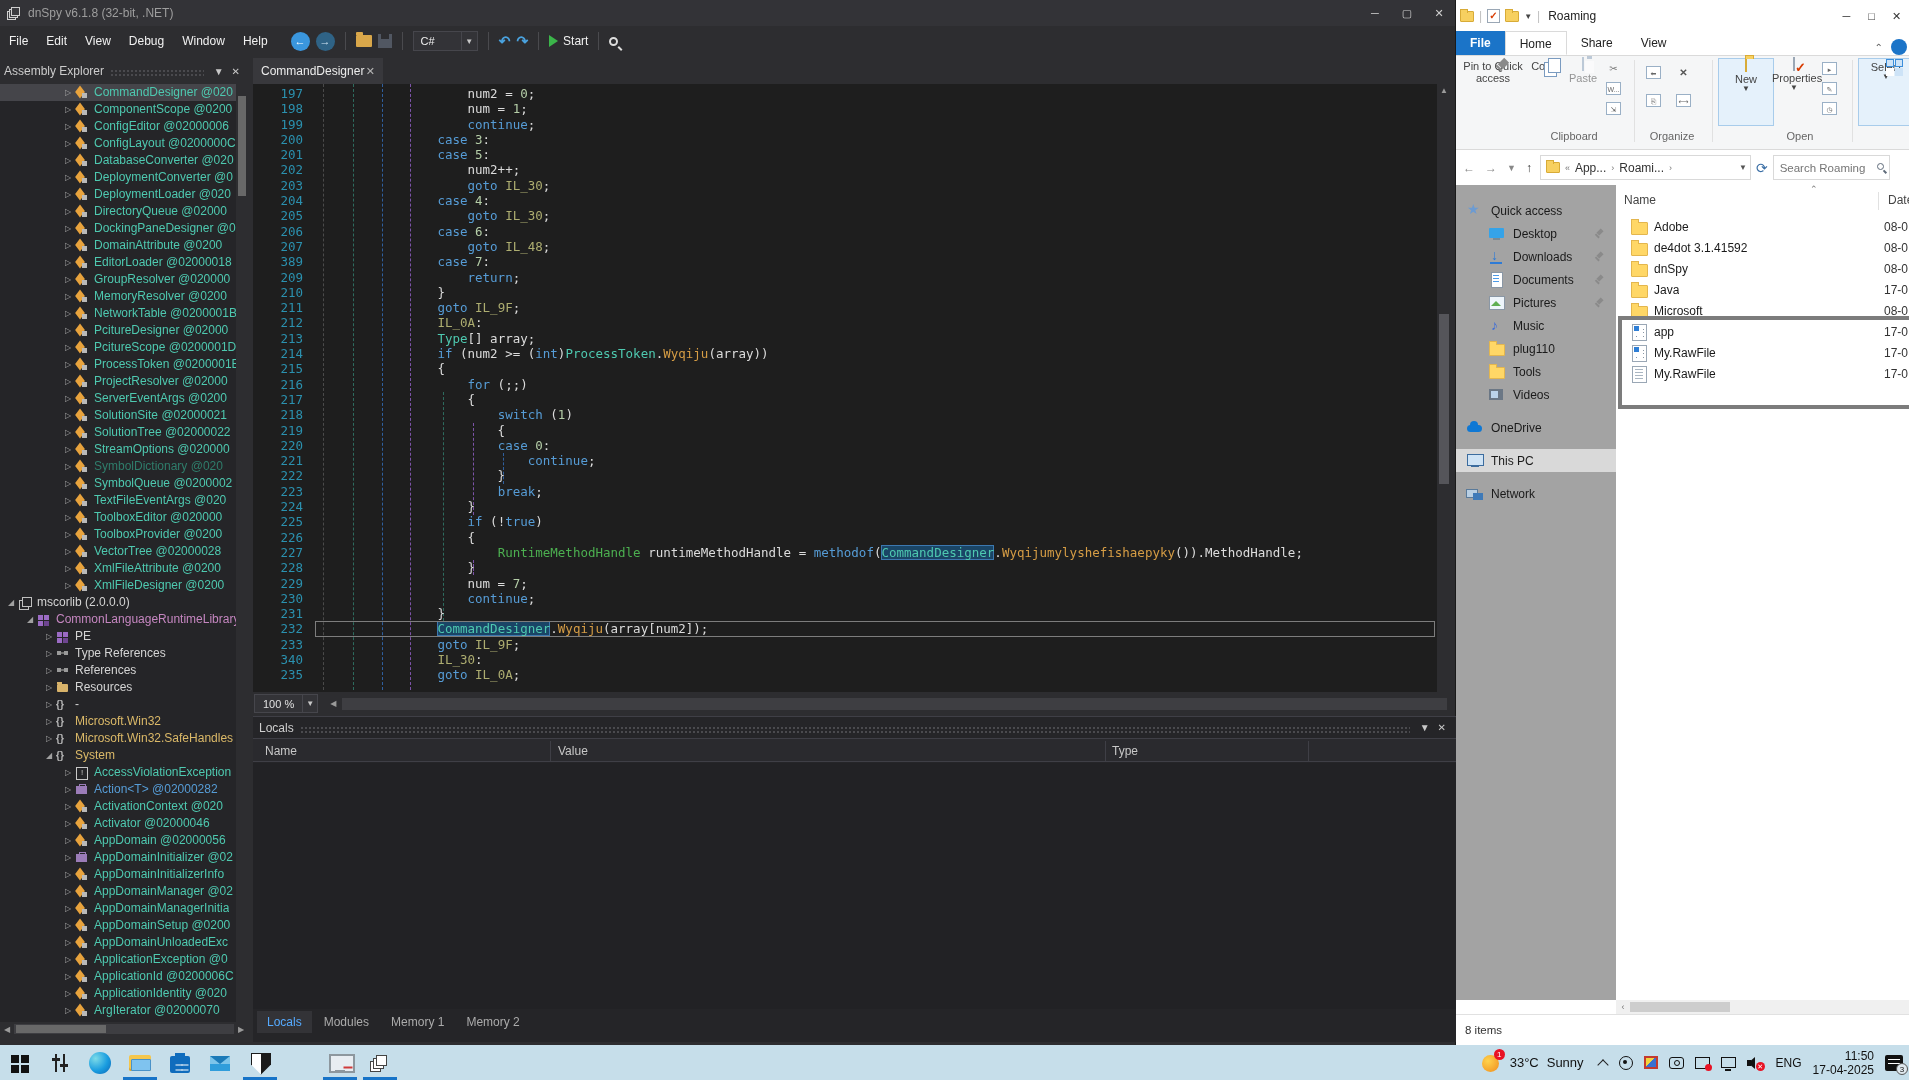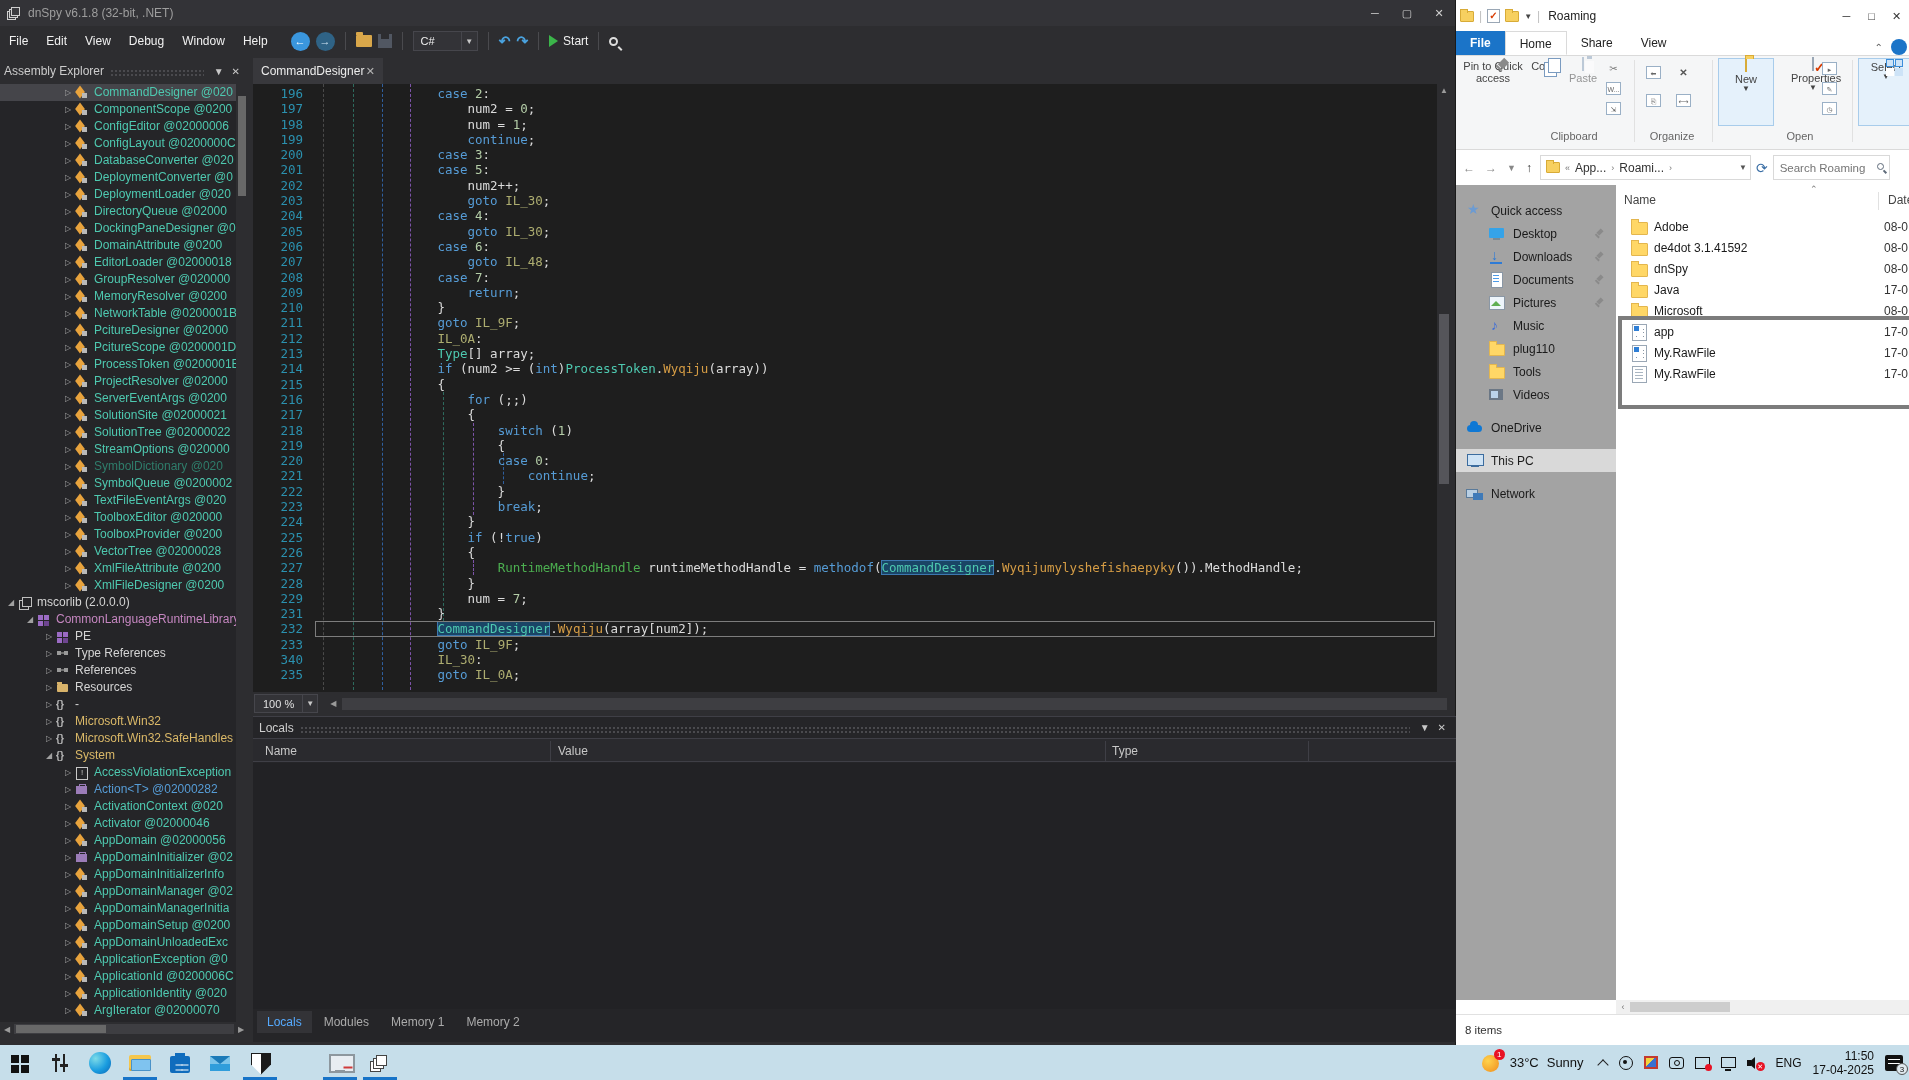--- a/index.html
+++ b/index.html
@@ -618,33 +618,32 @@
           <div class="guide" style="left: 70px; top: 0px; height: 606px; border-color: rgb(74, 74, 74);"></div>
           <div class="guide" style="left: 100px; top: 0px; height: 606px; border-color: rgb(46, 107, 94);"></div>
           <div class="guide" style="left: 129px; top: 0px; height: 606px; border-color: rgb(47, 95, 158);"></div>
           <div class="guide" style="left: 157px; top: 0px; height: 606px; border-color: rgb(124, 83, 168);"></div>
           <div class="guide" style="left: 190px; top: 308px; height: 229px; border-color: rgb(46, 107, 94);"></div>
           <div class="guide" style="left: 220px; top: 339px; height: 92px; border-color: rgb(124, 83, 168);"></div>
           <div class="guide" style="left: 220px; top: 476px; height: 15px; border-color: rgb(124, 83, 168);"></div>
           <div class="guide" style="left: 250px; top: 369px; height: 31px; border-color: rgb(47, 95, 158);"></div>
         </div>
       <div class="code">
-          <div class="cline"><span class="lnum">196</span><span class="ctext"><span class="tk-p">                </span><span class="tk-k">case</span><span class="tk-p"> </span><span class="tk-n">2</span><span class="tk-p">:</span></span></div>
           <div class="cline"><span class="lnum">197</span><span class="ctext"><span class="tk-p">                    num2 = </span><span class="tk-n">0</span><span class="tk-p">;</span></span></div>
           <div class="cline"><span class="lnum">198</span><span class="ctext"><span class="tk-p">                    num = </span><span class="tk-n">1</span><span class="tk-p">;</span></span></div>
           <div class="cline"><span class="lnum">199</span><span class="ctext"><span class="tk-p">                    </span><span class="tk-k">continue</span><span class="tk-p">;</span></span></div>
           <div class="cline"><span class="lnum">200</span><span class="ctext"><span class="tk-p">                </span><span class="tk-k">case</span><span class="tk-p"> </span><span class="tk-n">3</span><span class="tk-p">:</span></span></div>
           <div class="cline"><span class="lnum">201</span><span class="ctext"><span class="tk-p">                </span><span class="tk-k">case</span><span class="tk-p"> </span><span class="tk-n">5</span><span class="tk-p">:</span></span></div>
           <div class="cline"><span class="lnum">202</span><span class="ctext"><span class="tk-p">                    num2++;</span></span></div>
           <div class="cline"><span class="lnum">203</span><span class="ctext"><span class="tk-p">                    </span><span class="tk-k">goto</span><span class="tk-p"> </span><span class="tk-l">IL_30</span><span class="tk-p">;</span></span></div>
           <div class="cline"><span class="lnum">204</span><span class="ctext"><span class="tk-p">                </span><span class="tk-k">case</span><span class="tk-p"> </span><span class="tk-n">4</span><span class="tk-p">:</span></span></div>
           <div class="cline"><span class="lnum">205</span><span class="ctext"><span class="tk-p">                    </span><span class="tk-k">goto</span><span class="tk-p"> </span><span class="tk-l">IL_30</span><span class="tk-p">;</span></span></div>
           <div class="cline"><span class="lnum">206</span><span class="ctext"><span class="tk-p">                </span><span class="tk-k">case</span><span class="tk-p"> </span><span class="tk-n">6</span><span class="tk-p">:</span></span></div>
           <div class="cline"><span class="lnum">207</span><span class="ctext"><span class="tk-p">                    </span><span class="tk-k">goto</span><span class="tk-p"> </span><span class="tk-l">IL_48</span><span class="tk-p">;</span></span></div>
-          <div class="cline"><span class="lnum">208</span><span class="ctext"><span class="tk-p">                </span><span class="tk-k">case</span><span class="tk-p"> </span><span class="tk-n">7</span><span class="tk-p">:</span></span></div>
+          <div class="cline"><span class="lnum">389</span><span class="ctext"><span class="tk-p">                </span><span class="tk-k">case</span><span class="tk-p"> </span><span class="tk-n">7</span><span class="tk-p">:</span></span></div>
           <div class="cline"><span class="lnum">209</span><span class="ctext"><span class="tk-p">                    </span><span class="tk-k">return</span><span class="tk-p">;</span></span></div>
           <div class="cline"><span class="lnum">210</span><span class="ctext"><span class="tk-p">                }</span></span></div>
           <div class="cline"><span class="lnum">211</span><span class="ctext"><span class="tk-p">                </span><span class="tk-k">goto</span><span class="tk-p"> </span><span class="tk-l">IL_9F</span><span class="tk-p">;</span></span></div>
           <div class="cline"><span class="lnum">212</span><span class="ctext"><span class="tk-p">                </span><span class="tk-l">IL_0A</span><span class="tk-p">:</span></span></div>
           <div class="cline"><span class="lnum">213</span><span class="ctext"><span class="tk-p">                </span><span class="tk-t">Type</span><span class="tk-p">[] array;</span></span></div>
           <div class="cline"><span class="lnum">214</span><span class="ctext"><span class="tk-p">                </span><span class="tk-k">if</span><span class="tk-p"> (num2 &gt;= (</span><span class="tk-k">int</span><span class="tk-p">)</span><span class="tk-t">ProcessToken</span><span class="tk-p">.</span><span class="tk-m">Wyqiju</span><span class="tk-p">(array))</span></span></div>
           <div class="cline"><span class="lnum">215</span><span class="ctext"><span class="tk-p">                {</span></span></div>
           <div class="cline"><span class="lnum">216</span><span class="ctext"><span class="tk-p">                    </span><span class="tk-k">for</span><span class="tk-p"> (;;)</span></span></div>
           <div class="cline"><span class="lnum">217</span><span class="ctext"><span class="tk-p">                    {</span></span></div>
           <div class="cline"><span class="lnum">218</span><span class="ctext"><span class="tk-p">                        </span><span class="tk-k">switch</span><span class="tk-p"> (</span><span class="tk-n">1</span><span class="tk-p">)</span></span></div>
@@ -652,20 +651,21 @@
           <div class="cline"><span class="lnum">220</span><span class="ctext"><span class="tk-p">                        </span><span class="tk-k">case</span><span class="tk-p"> </span><span class="tk-n">0</span><span class="tk-p">:</span></span></div>
           <div class="cline"><span class="lnum">221</span><span class="ctext"><span class="tk-p">                            </span><span class="tk-k">continue</span><span class="tk-p">;</span></span></div>
           <div class="cline"><span class="lnum">222</span><span class="ctext"><span class="tk-p">                        }</span></span></div>
           <div class="cline"><span class="lnum">223</span><span class="ctext"><span class="tk-p">                        </span><span class="tk-k">break</span><span class="tk-p">;</span></span></div>
           <div class="cline"><span class="lnum">224</span><span class="ctext"><span class="tk-p">                    }</span></span></div>
           <div class="cline"><span class="lnum">225</span><span class="ctext"><span class="tk-p">                    </span><span class="tk-k">if</span><span class="tk-p"> (!</span><span class="tk-k">true</span><span class="tk-p">)</span></span></div>
           <div class="cline"><span class="lnum">226</span><span class="ctext"><span class="tk-p">                    {</span></span></div>
           <div class="cline"><span class="lnum">227</span><span class="ctext"><span class="tk-p">                        </span><span class="tk-g">RuntimeMethodHandle</span><span class="tk-p"> runtimeMethodHandle = </span><span class="tk-k">methodof</span><span class="tk-p">(</span><span class="tk-h">CommandDesigner</span><span class="tk-p">.</span><span class="tk-m">Wyqijumylyshefishaepyky</span><span class="tk-p">()).MethodHandle;</span></span></div>
           <div class="cline"><span class="lnum">228</span><span class="ctext"><span class="tk-p">                    }</span></span></div>
           <div class="cline"><span class="lnum">229</span><span class="ctext"><span class="tk-p">                    num = </span><span class="tk-n">7</span><span class="tk-p">;</span></span></div>
+          <div class="cline"><span class="lnum">230</span><span class="ctext"><span class="tk-p">                    </span><span class="tk-k">continue</span><span class="tk-p">;</span></span></div>
           <div class="cline"><span class="lnum">231</span><span class="ctext"><span class="tk-p">                }</span></span></div>
           <div class="cline cur"><span class="lnum">232</span><span class="ctext"><span class="tk-p">                </span><span class="tk-h">CommandDesigner</span><span class="tk-p">.</span><span class="tk-m">Wyqiju</span><span class="tk-p">(array[num2]);</span></span></div>
           <div class="cline"><span class="lnum">233</span><span class="ctext"><span class="tk-p">                </span><span class="tk-k">goto</span><span class="tk-p"> </span><span class="tk-l">IL_9F</span><span class="tk-p">;</span></span></div>
           <div class="cline"><span class="lnum">340</span><span class="ctext"><span class="tk-p">                </span><span class="tk-l">IL_30</span><span class="tk-p">:</span></span></div>
           <div class="cline"><span class="lnum">235</span><span class="ctext"><span class="tk-p">                </span><span class="tk-k">goto</span><span class="tk-p"> </span><span class="tk-l">IL_0A</span><span class="tk-p">;</span></span></div>
         </div>
     </div>
     <div class="ed-vscroll">
       <div class="ar">▲</div>
       <div class="thumb"></div>
@@ -753,21 +753,21 @@
       <span class="smallico si-box" style="left:190px;top:10px;">⬅</span>
       <span class="smallico si-box" style="left:190px;top:38px;">⎘</span>
       <span class="smallico" style="left:220px;top:10px;color:#555;font-weight:bold;">✕</span>
       <span class="smallico si-box" style="left:220px;top:38px;">⟷</span>
       <i class="rdivider" style="left:256px;"></i>
       <div class="bigbtn hl" style="left:262px;">
         <span class="ri-newfolder"></span>
         <div class="lbl">New</div>
         <span class="caret">▼</span>
       </div>
-      <div class="bigbtn" style="left:335px;width:44px;">
+      <div class="bigbtn" style="left:316px;width:44px;">
         <span class="ri-props"></span>
         <div class="lbl">Properties</div>
         <span class="caret">▼</span>
       </div>
       <span class="smallico si-box" style="left:366px;top:6px;">▸</span>
       <span class="smallico si-box" style="left:366px;top:26px;">✎</span>
       <span class="smallico si-box" style="left:366px;top:46px;">◷</span>
       <i class="rdivider" style="left:396px;"></i>
       <div class="bigbtn hl" style="left:402px;">
         <span class="ri-select"></span>

